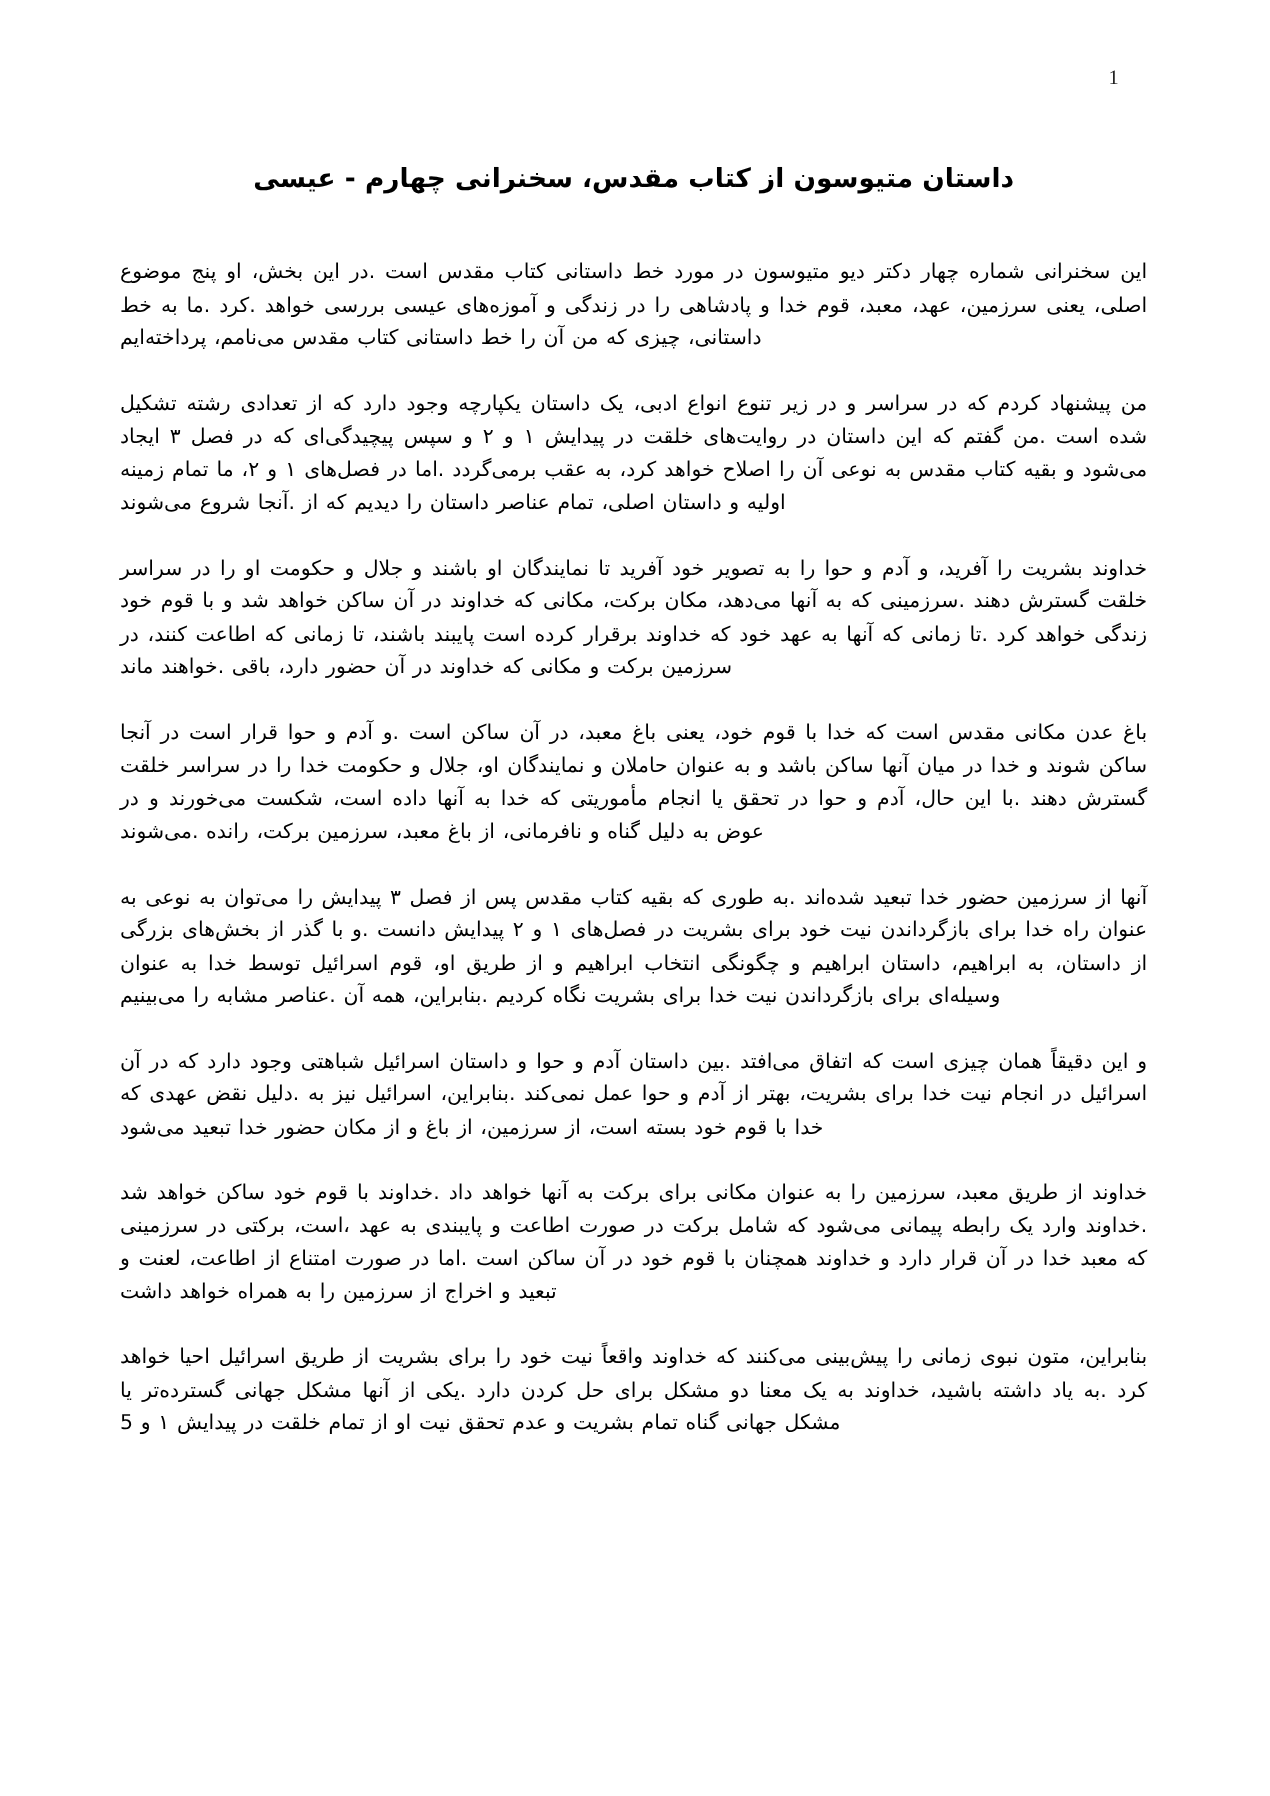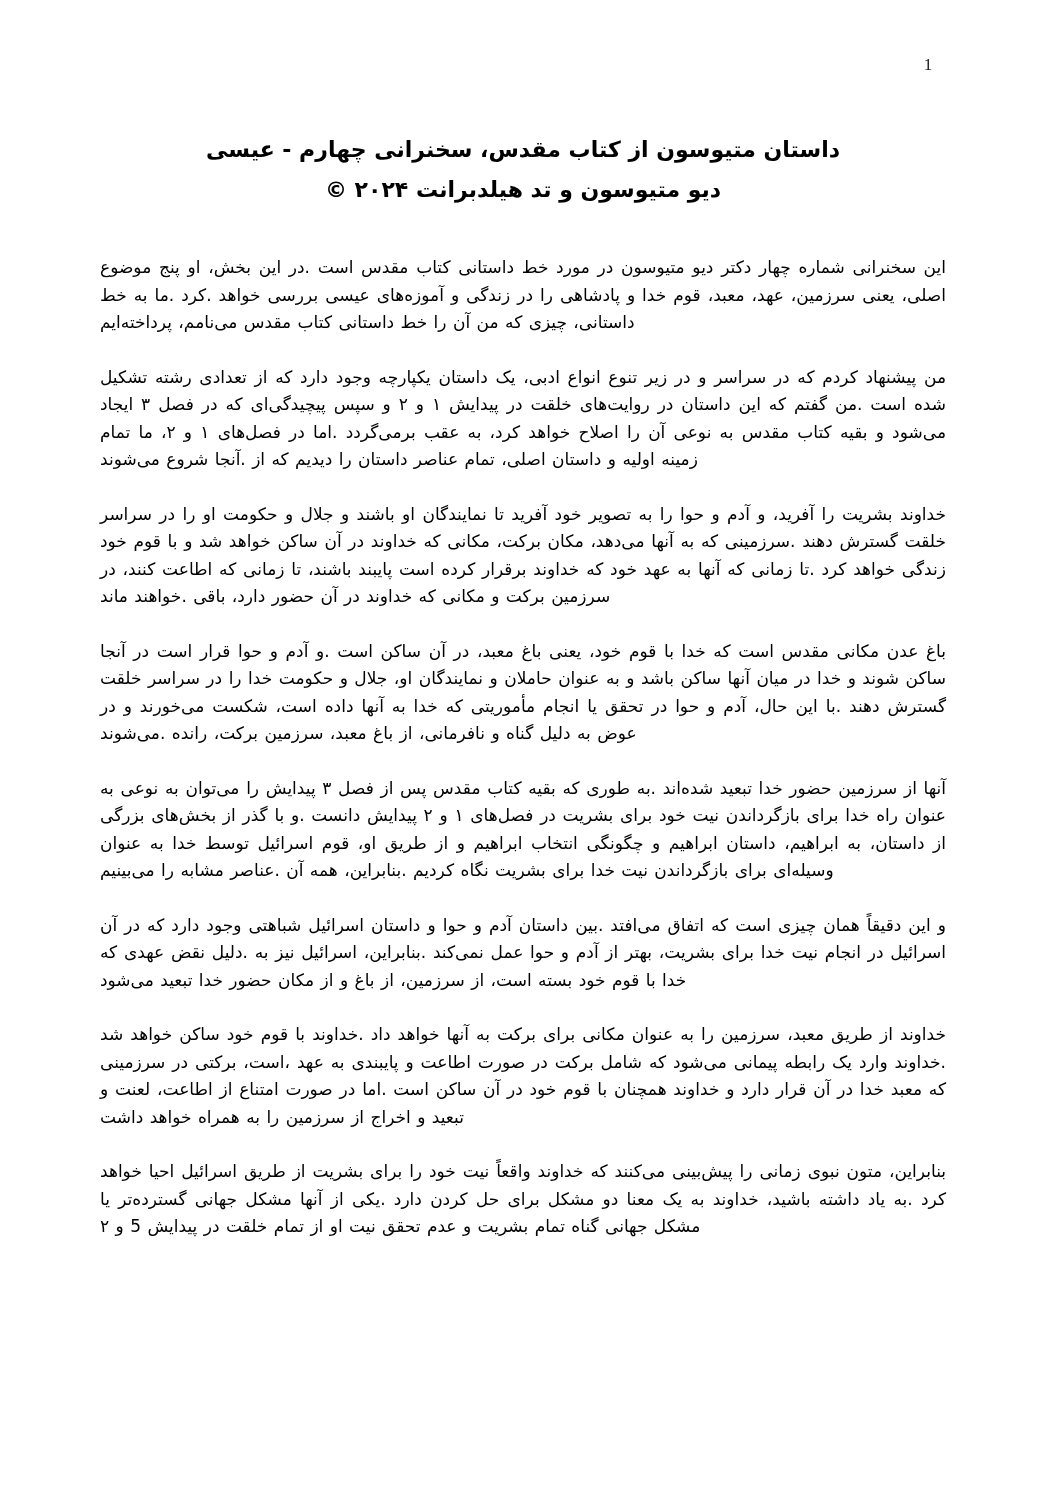--- a/index.html
+++ b/index.html
@@ -24,21 +24,21 @@
     width: 20px;
     text-align: center;
     font-family: "Liberation Serif", "DejaVu Serif", serif;
     font-size: 17px;
     color: #1c1c1c;
   }
   .content {
     position: absolute;
     top: 130px;
     left: 100px;
-    right: 112px;
+    right: 102px;
   }
   .doc-title {
     direction: rtl;
     text-align: center;
     font-weight: bold;
     font-size: 22px;
     line-height: 40px;
     margin: 0 0 44px 0;
   }
   .doc-title .title-line {
@@ -58,29 +58,28 @@
 <body>
 
 <div class="page">
 
   <div class="page-number">1</div>
 
   <div class="content">
 
     <h1 class="doc-title">
       <span class="title-line">داستان متیوسون از کتاب مقدس، سخنرانی چهارم - عیسی</span>
-      <span class="title-line">دیو متیوسون و تد هیلدبرانت ۲۰۲۴ ©</span>
     </h1>
 
     <div class="body-text">
       <p>این سخنرانی شماره چهار دکتر دیو متیوسون در مورد خط داستانی کتاب مقدس است .در این بخش، او پنج موضوع اصلی، یعنی سرزمین، عهد، معبد، قوم خدا و پادشاهی را در زندگی و آموزه‌های عیسی بررسی خواهد .کرد .ما به خط داستانی، چیزی که من آن را خط داستانی کتاب مقدس می‌نامم، پرداخته‌ایم</p>
       <p>من پیشنهاد کردم که در سراسر و در زیر تنوع انواع ادبی، یک داستان یکپارچه وجود دارد که از تعدادی رشته تشکیل شده است .من گفتم که این داستان در روایت‌های خلقت در پیدایش ۱ و ۲ و سپس پیچیدگی‌ای که در فصل ۳ ایجاد می‌شود و بقیه کتاب مقدس به نوعی آن را اصلاح خواهد کرد، به عقب برمی‌گردد .اما در فصل‌های ۱ و ۲، ما تمام زمینه اولیه و داستان اصلی، تمام عناصر داستان را دیدیم که از .آنجا شروع می‌شوند</p>
       <p>خداوند بشریت را آفرید، و آدم و حوا را به تصویر خود آفرید تا نمایندگان او باشند و جلال و حکومت او را در سراسر خلقت گسترش دهند .سرزمینی که به آنها می‌دهد، مکان برکت، مکانی که خداوند در آن ساکن خواهد شد و با قوم خود زندگی خواهد کرد .تا زمانی که آنها به عهد خود که خداوند برقرار کرده است پایبند باشند، تا زمانی که اطاعت کنند، در سرزمین برکت و مکانی که خداوند در آن حضور دارد، باقی .خواهند ماند</p>
       <p>باغ عدن مکانی مقدس است که خدا با قوم خود، یعنی باغ معبد، در آن ساکن است .و آدم و حوا قرار است در آنجا ساکن شوند و خدا در میان آنها ساکن باشد و به عنوان حاملان و نمایندگان او، جلال و حکومت خدا را در سراسر خلقت گسترش دهند .با این حال، آدم و حوا در تحقق یا انجام مأموریتی که خدا به آنها داده است، شکست می‌خورند و در عوض به دلیل گناه و نافرمانی، از باغ معبد، سرزمین برکت، رانده .می‌شوند</p>
       <p>آنها از سرزمین حضور خدا تبعید شده‌اند .به طوری که بقیه کتاب مقدس پس از فصل ۳ پیدایش را می‌توان به نوعی به عنوان راه خدا برای بازگرداندن نیت خود برای بشریت در فصل‌های ۱ و ۲ پیدایش دانست .و با گذر از بخش‌های بزرگی از داستان، به ابراهیم، داستان ابراهیم و چگونگی انتخاب ابراهیم و از طریق او، قوم اسرائیل توسط خدا به عنوان وسیله‌ای برای بازگرداندن نیت خدا برای بشریت نگاه کردیم .بنابراین، همه آن .عناصر مشابه را می‌بینیم</p>
       <p>و این دقیقاً همان چیزی است که اتفاق می‌افتد .بین داستان آدم و حوا و داستان اسرائیل شباهتی وجود دارد که در آن اسرائیل در انجام نیت خدا برای بشریت، بهتر از آدم و حوا عمل نمی‌کند .بنابراین، اسرائیل نیز به .دلیل نقض عهدی که خدا با قوم خود بسته است، از سرزمین، از باغ و از مکان حضور خدا تبعید می‌شود</p>
       <p>خداوند از طریق معبد، سرزمین را به عنوان مکانی برای برکت به آنها خواهد داد .خداوند با قوم خود ساکن خواهد شد .خداوند وارد یک رابطه پیمانی می‌شود که شامل برکت در صورت اطاعت و پایبندی به عهد ،است، برکتی در سرزمینی که معبد خدا در آن قرار دارد و خداوند همچنان با قوم خود در آن ساکن است .اما در صورت امتناع از اطاعت، لعنت و تبعید و اخراج از سرزمین را به همراه خواهد داشت</p>
-      <p>بنابراین، متون نبوی زمانی را پیش‌بینی می‌کنند که خداوند واقعاً نیت خود را برای بشریت از طریق اسرائیل احیا خواهد کرد .به یاد داشته باشید، خداوند به یک معنا دو مشکل برای حل کردن دارد .یکی از آنها مشکل جهانی گسترده‌تر یا مشکل جهانی گناه تمام بشریت و عدم تحقق نیت او از تمام خلقت در پیدایش 5 و ۲</p>
+      <p>بنابراین، متون نبوی زمانی را پیش‌بینی می‌کنند که خداوند واقعاً نیت خود را برای بشریت از طریق اسرائیل احیا خواهد کرد .به یاد داشته باشید، خداوند به یک معنا دو مشکل برای حل کردن دارد .یکی از آنها مشکل جهانی گسترده‌تر یا مشکل جهانی گناه تمام بشریت و عدم تحقق نیت او از تمام خلقت در پیدایش ۱ و 5</p>
     </div>
 
   </div>
 
 </div>
 
 </body></html>

